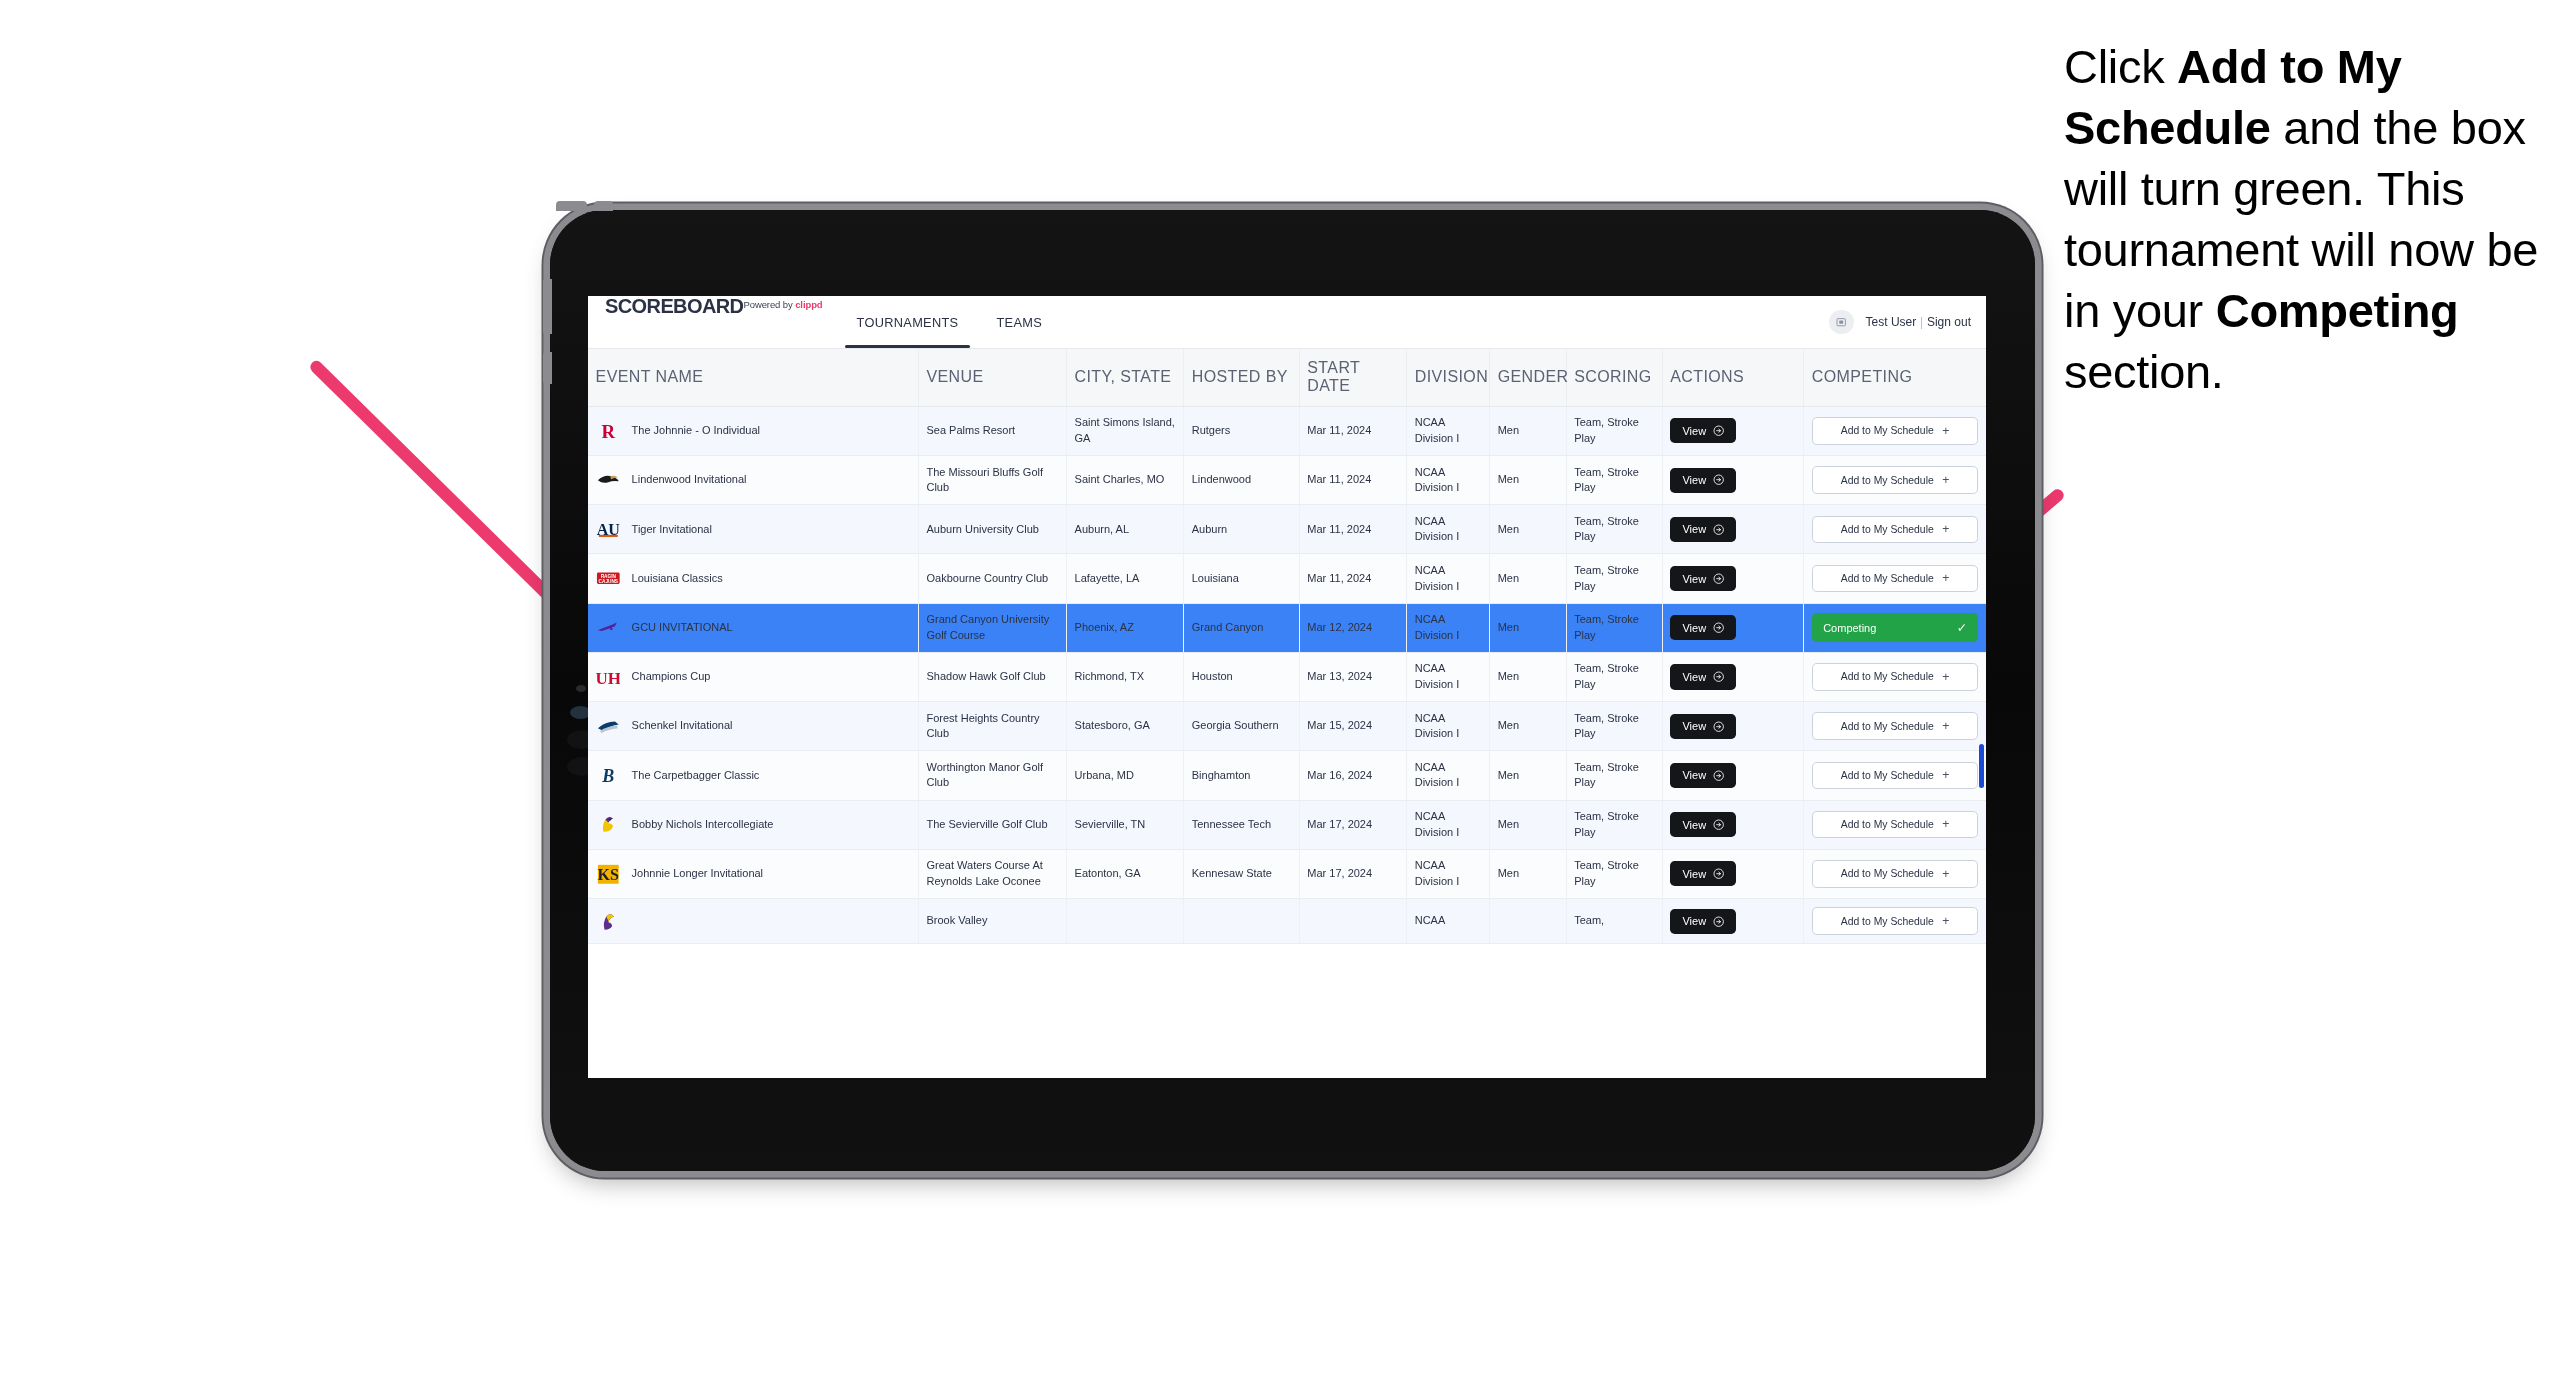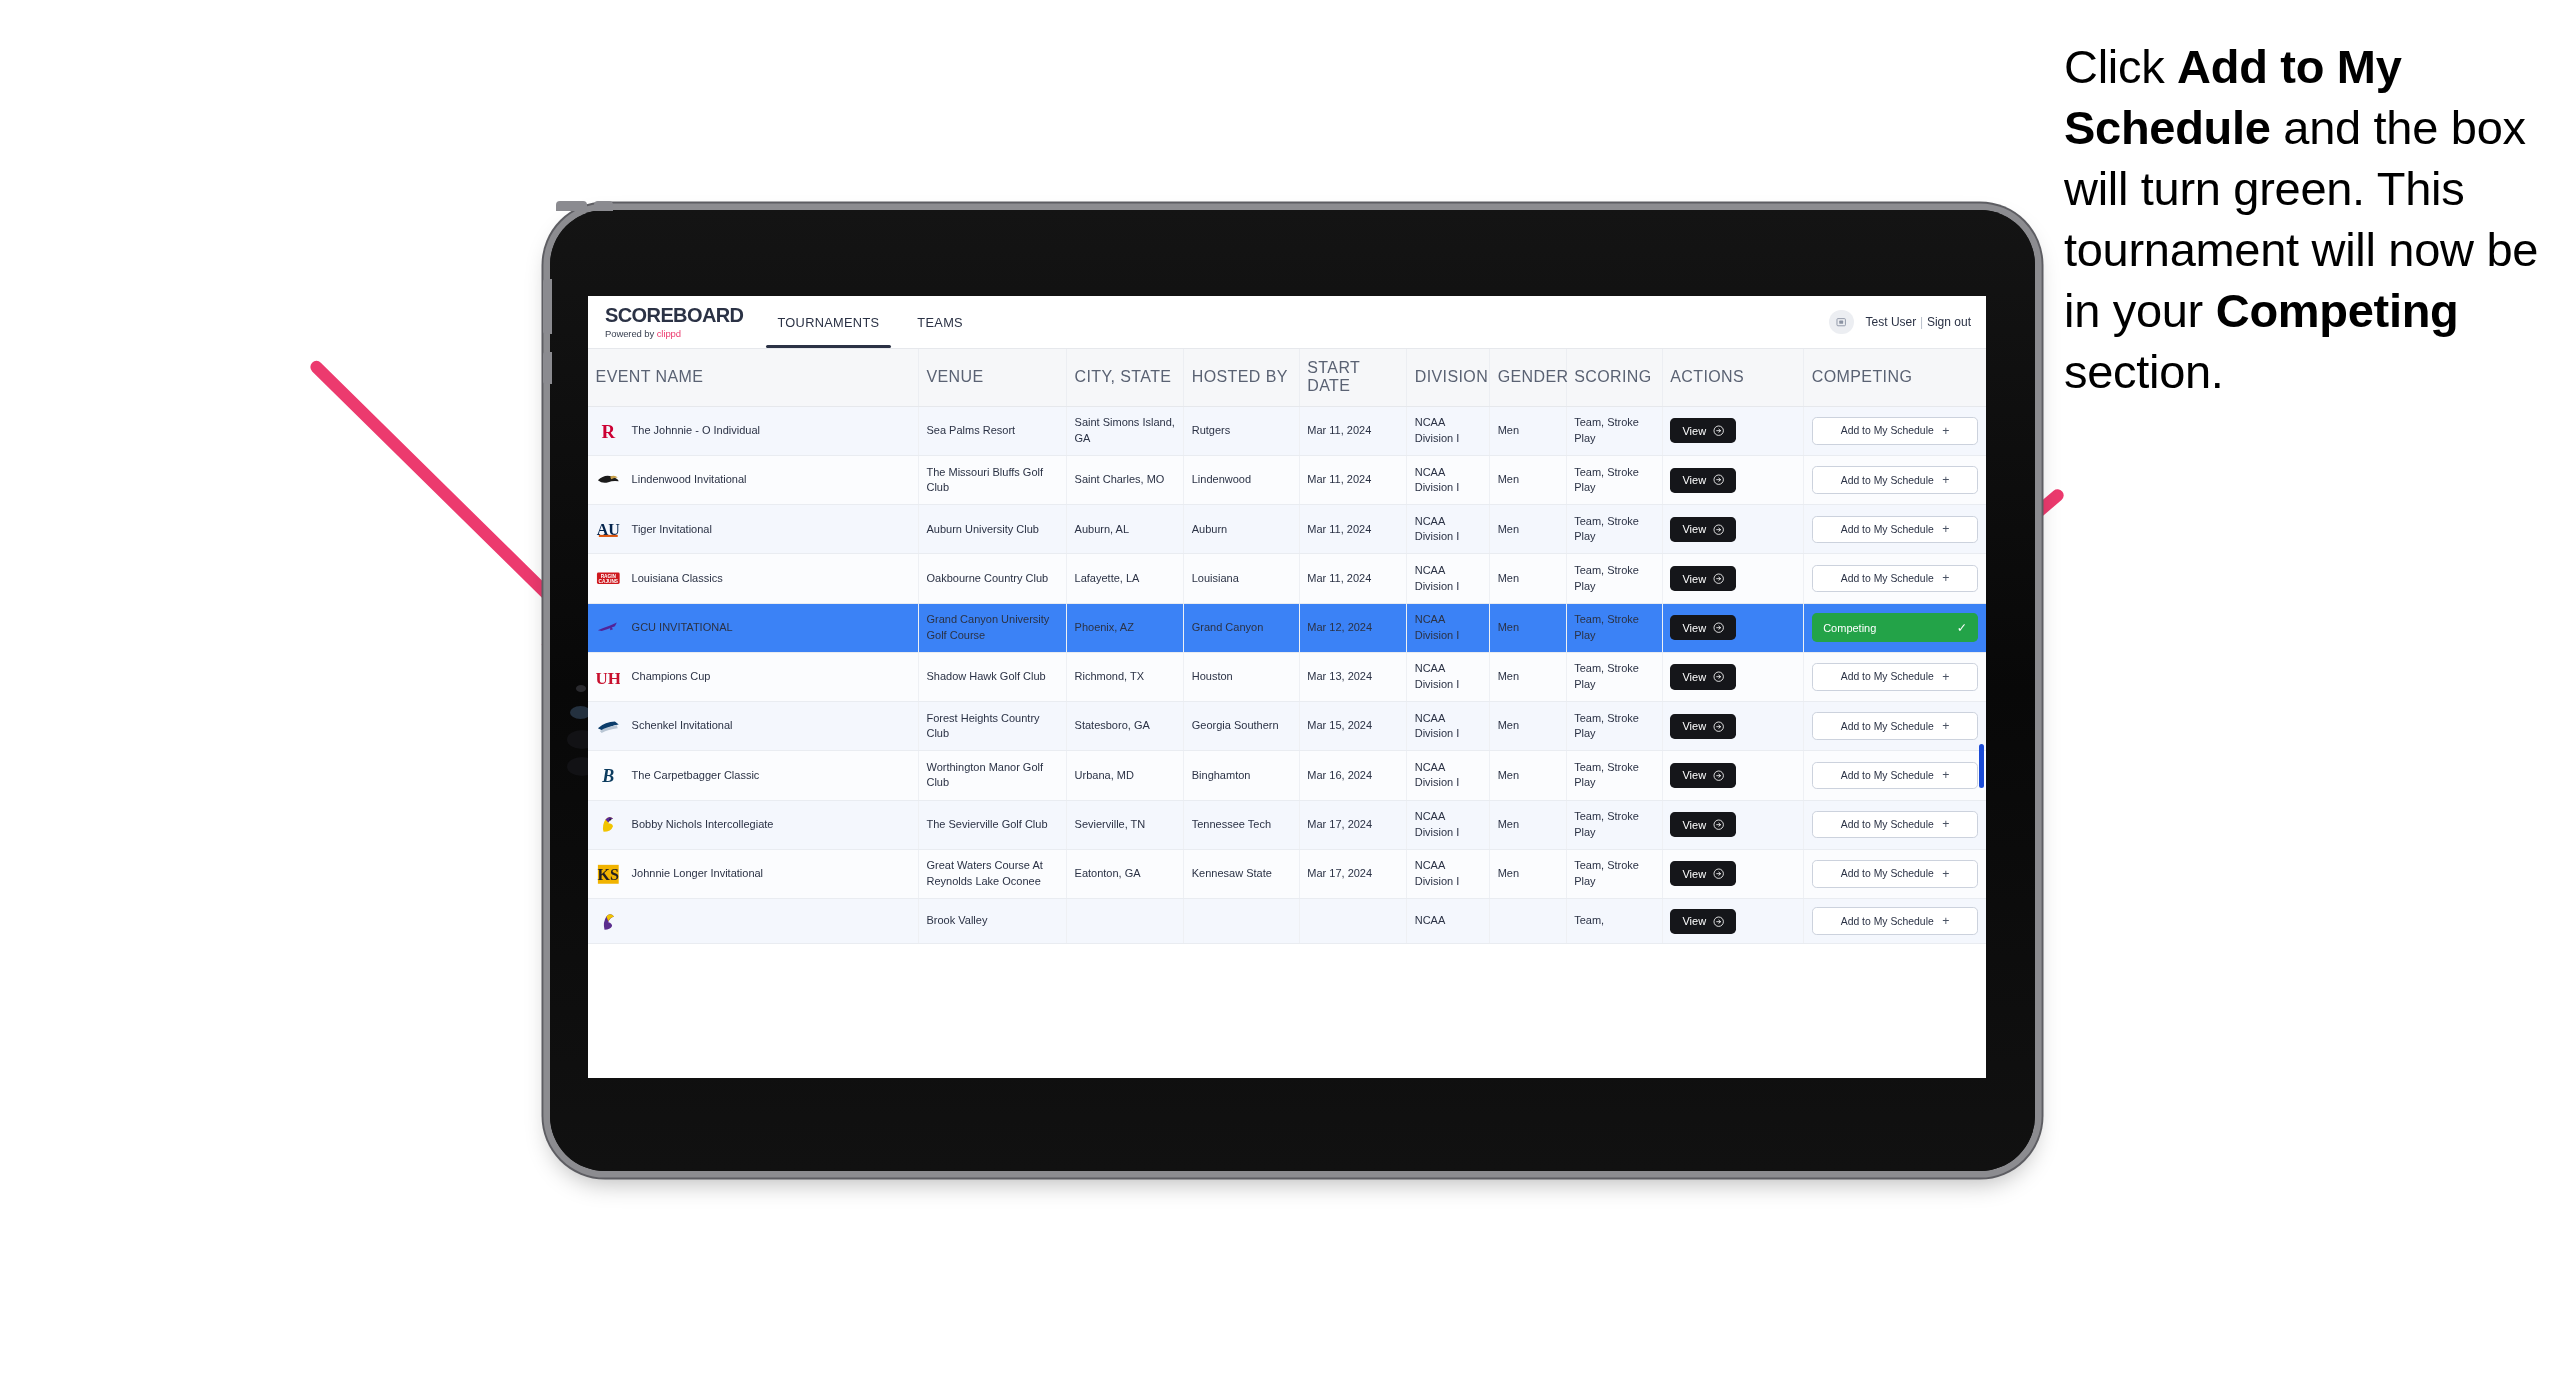--- a/index.html
+++ b/index.html
@@ -78,27 +78,27 @@
   }
 
   
   #app-header {
     display: flex; align-items: stretch;
     height: 53px;
     background: #fff;
     border-bottom: 0.9px solid #e6e8ec;
     position: relative;
   }
-  #brand { display: flex; flex-direction: column; justify-content: center; padding: 0 15px 0 17px; }
+  #brand { display: flex; flex-direction: row; justify-content: center; padding: 0 15px 0 17px; }
   #brand-title {
     font-size: 20px; font-weight: 800; letter-spacing: -0.6px;
     color: #2b3245; line-height: 1; font-family: "Liberation Sans", sans-serif;
   }
   #brand-sub { font-size: 9.5px; color: #3b4252; margin-top: 2.8px; letter-spacing: -0.1px; }
-  #brand-sub .clippd { color: #ec3a6e; font-weight: 400; }
+  #brand-sub .clippd { color: #ec3a6e; font-weight: 700; }
 
   .navtab {
     display: flex; align-items: center; padding: 0 19px;
     font-size: 12.8px; color: #2b3245; letter-spacing: 0.3px;
     cursor: pointer; position: relative;
   }
   .navtab.active { font-weight: 500; }
   .navtab.active::after {
     content: ""; position: absolute; left: 7.6px; right: 7.6px; bottom: 0;
     height: 2.8px; background: #2b3245; border-radius: 1.9px;

